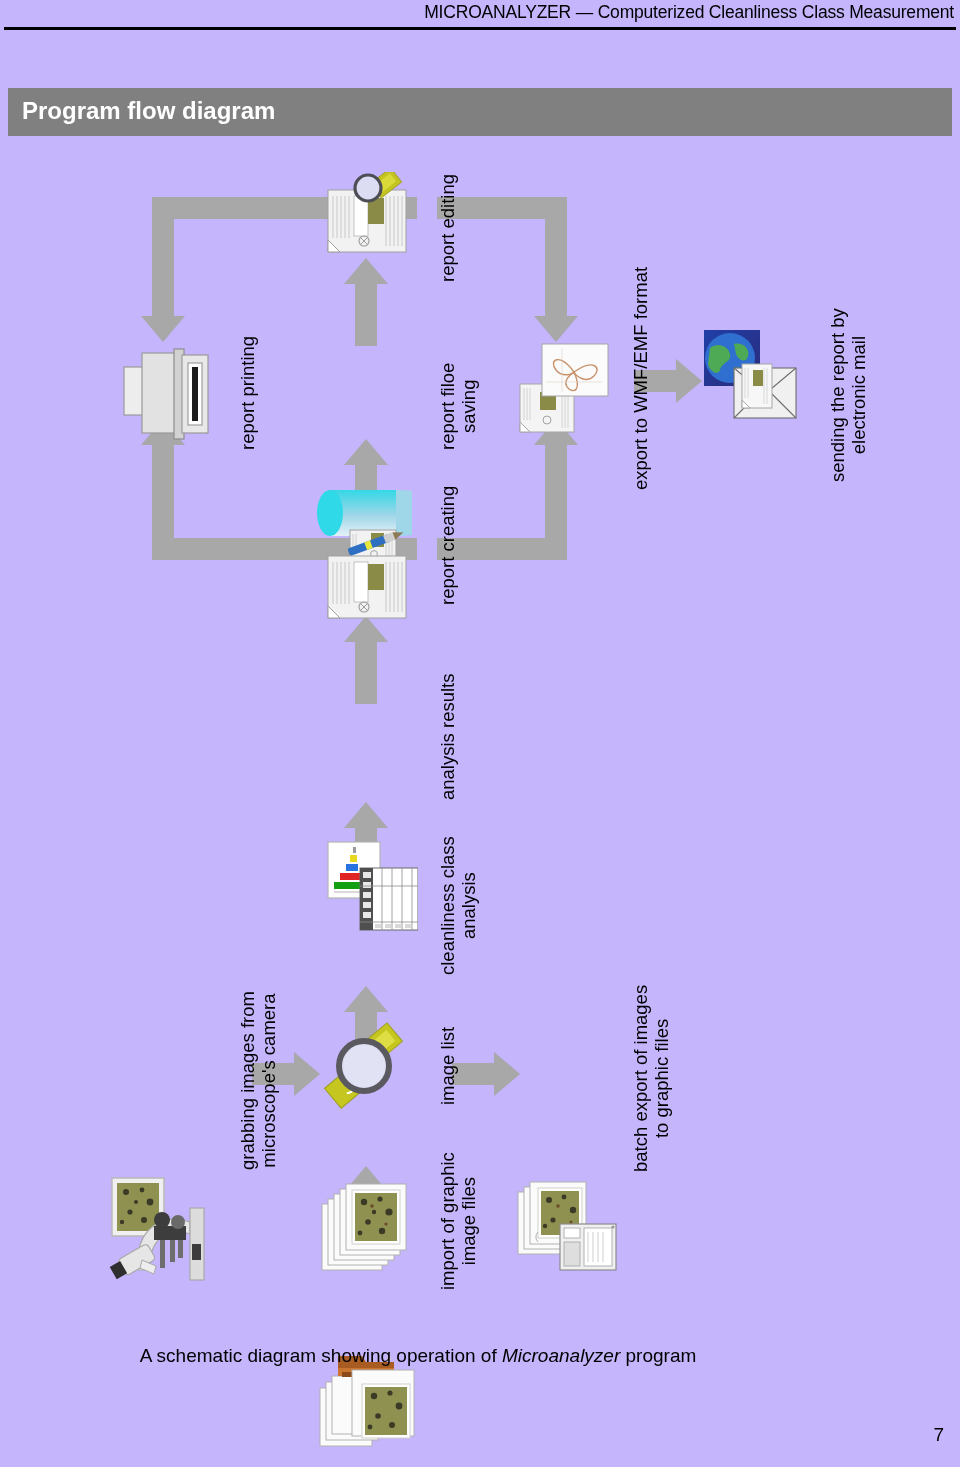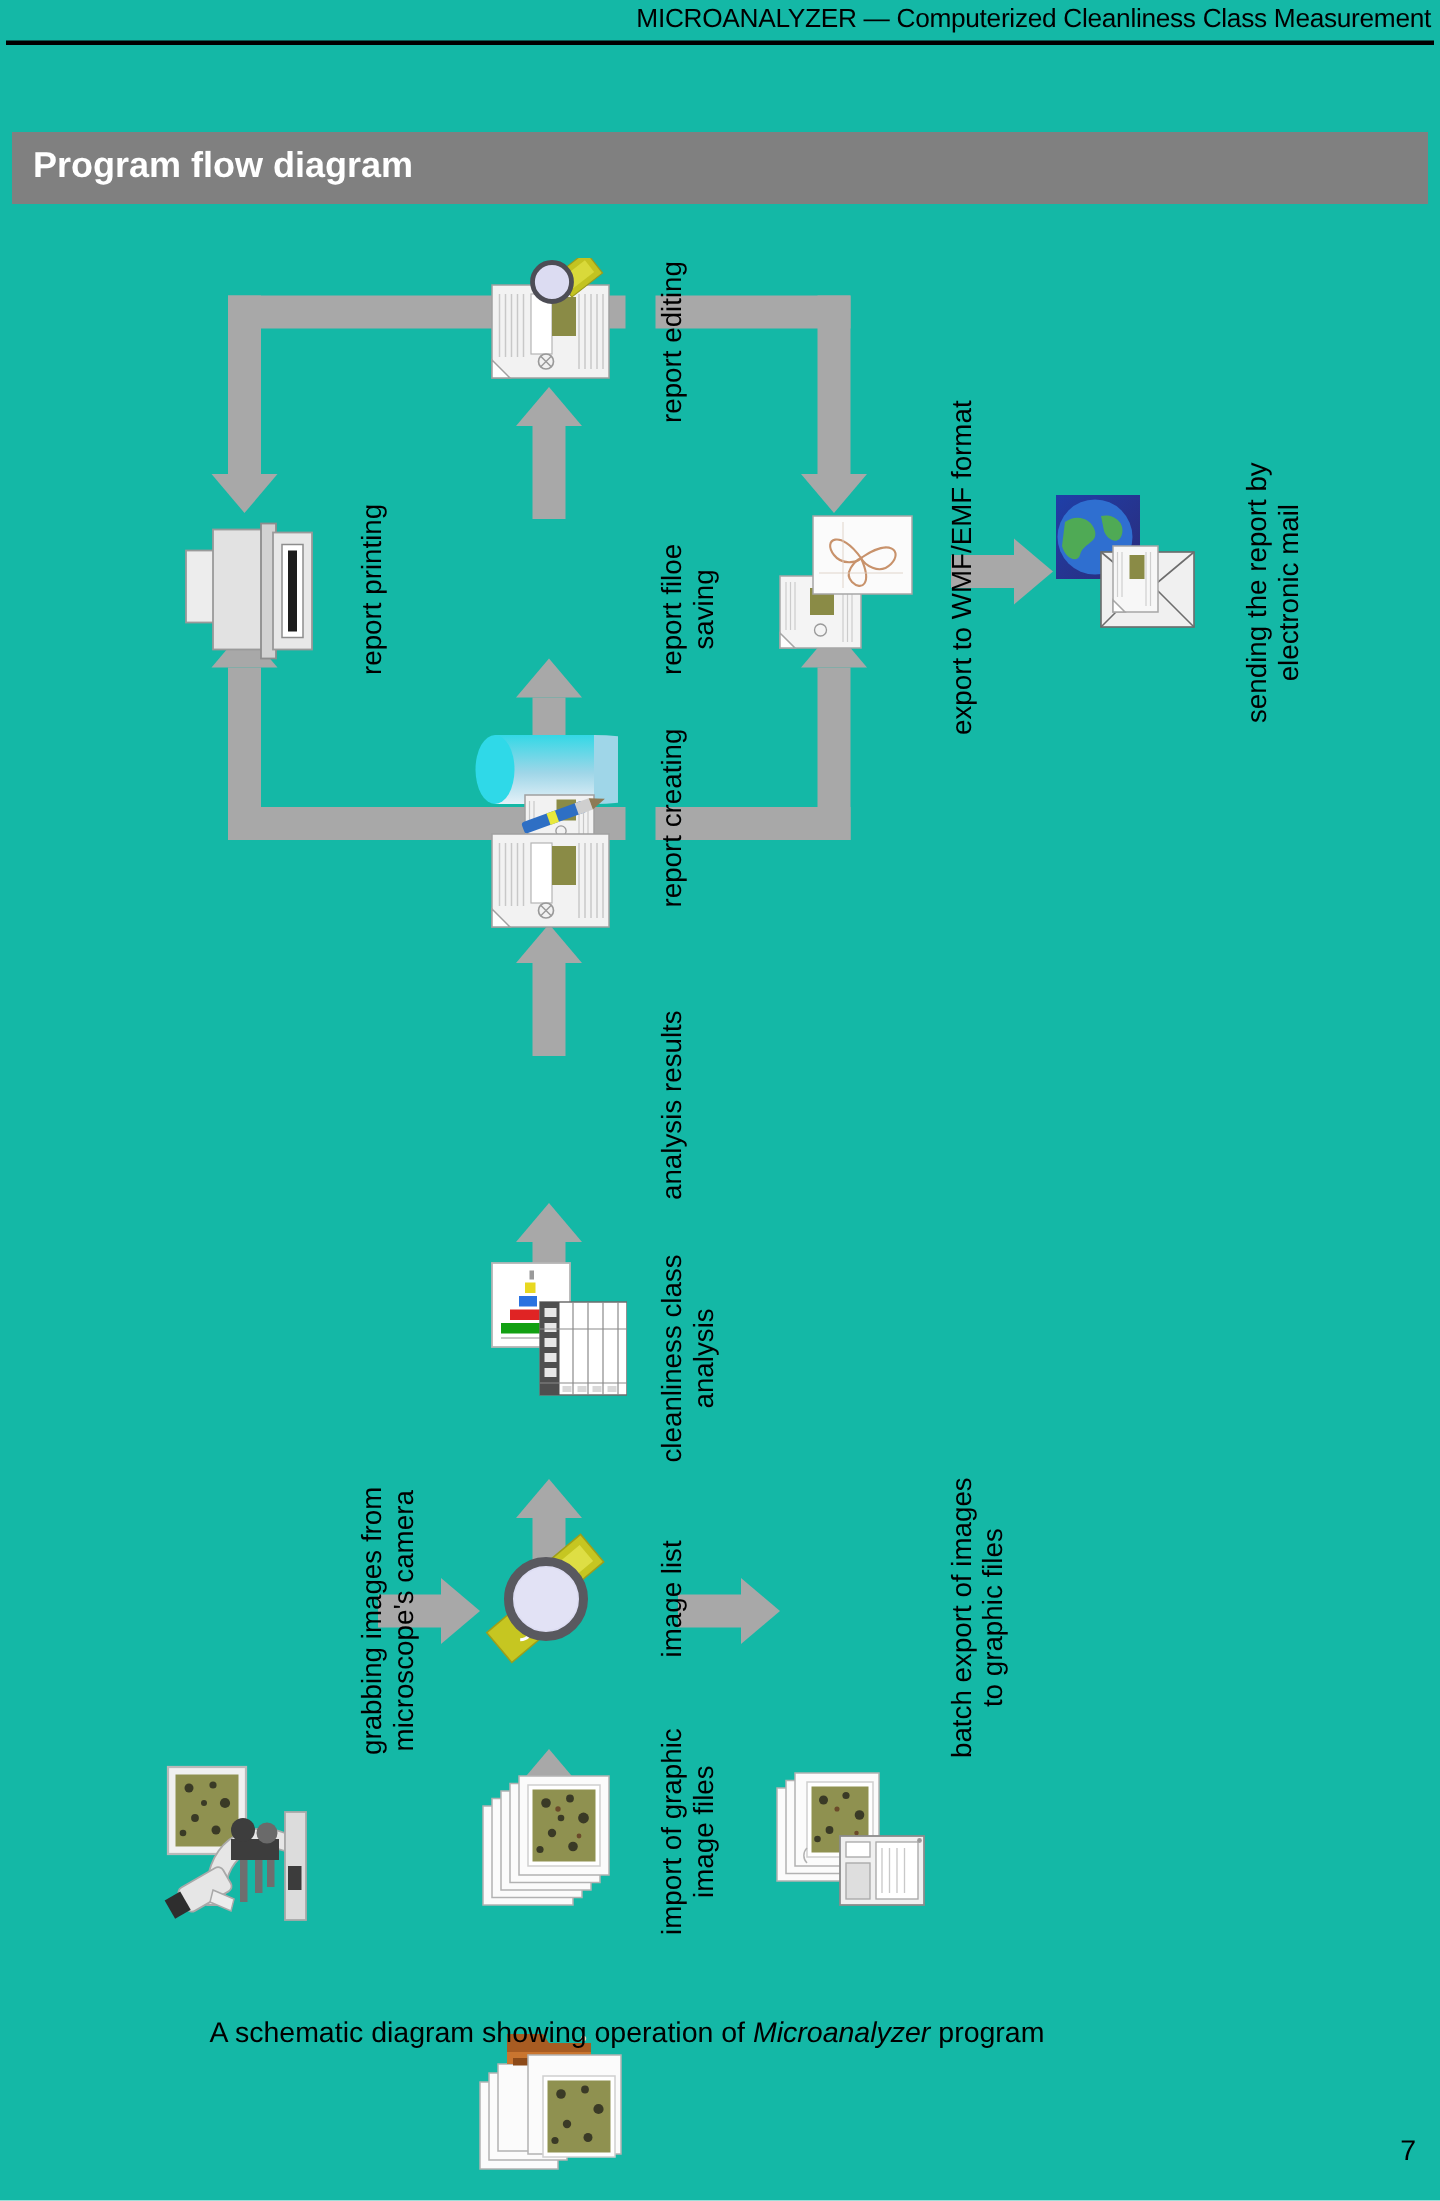--- a/index.html
+++ b/index.html
@@ -6,21 +6,21 @@
   html, body {
     margin: 0; padding: 0;
     background: #ffffff;
     width: 960px; height: 1467px;
     font-family: "Liberation Sans", sans-serif;
     -webkit-font-smoothing: antialiased;
   }
   #page {
     position: relative;
     width: 960px; height: 1467px;
-    background: #14b8a6;
+    background: #c4b5fd;
     overflow: hidden;
   }
 
   
   #runhead {
     position: absolute;
     left: 0; top: 0;
     width: 960px; height: 34px;
   }
   #runhead-text {

